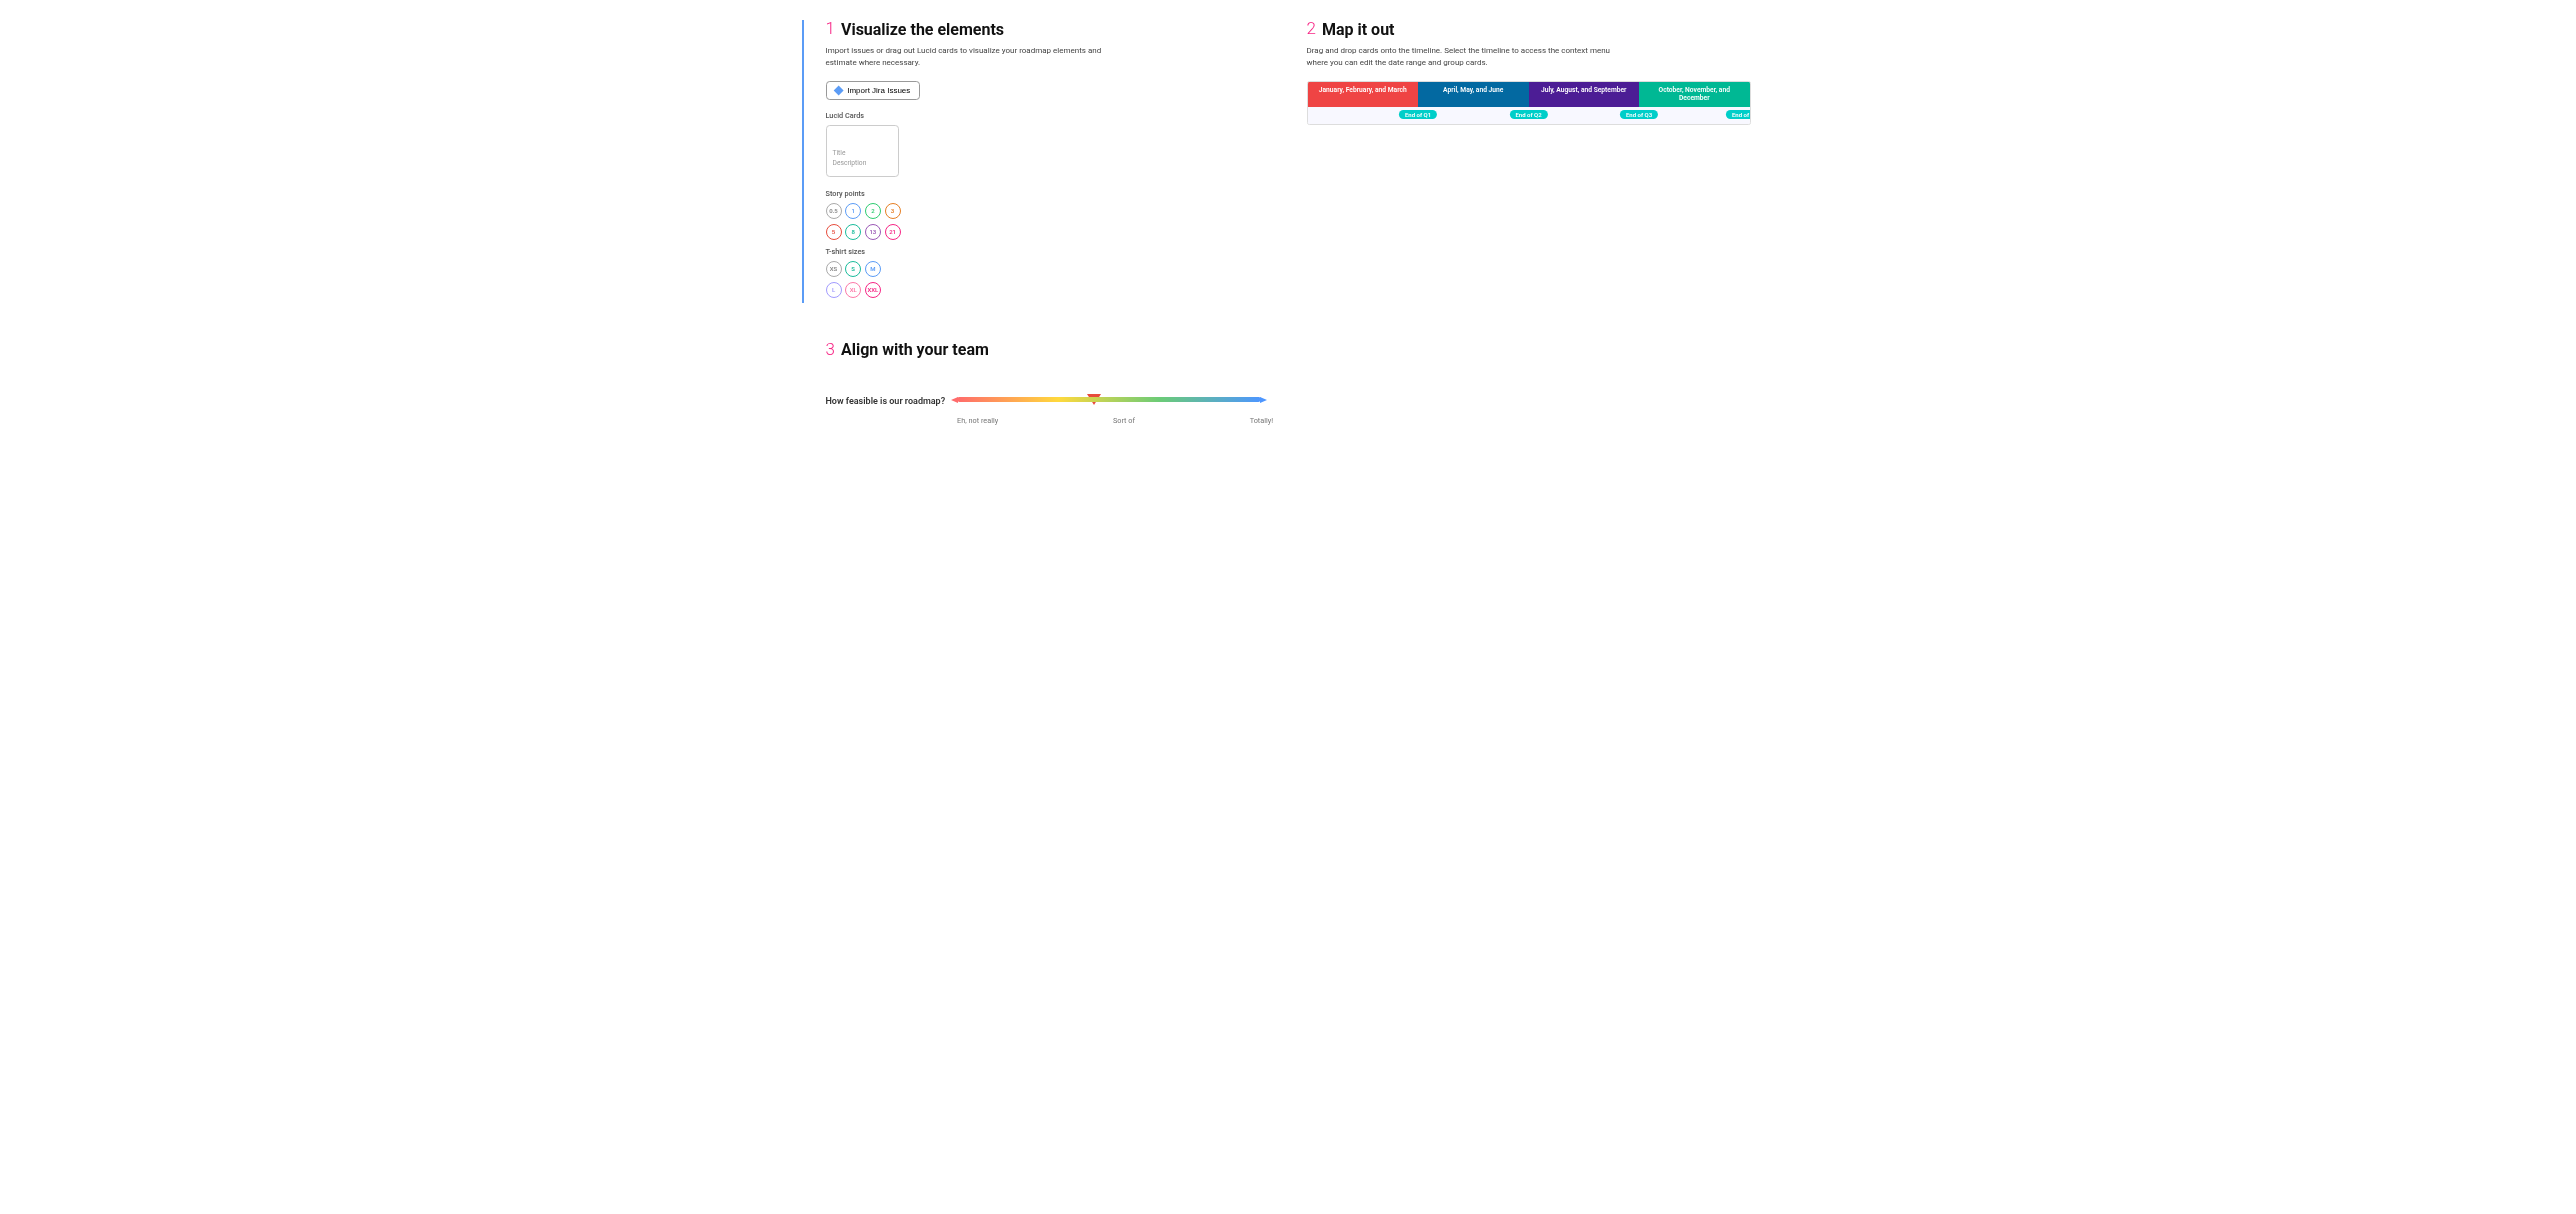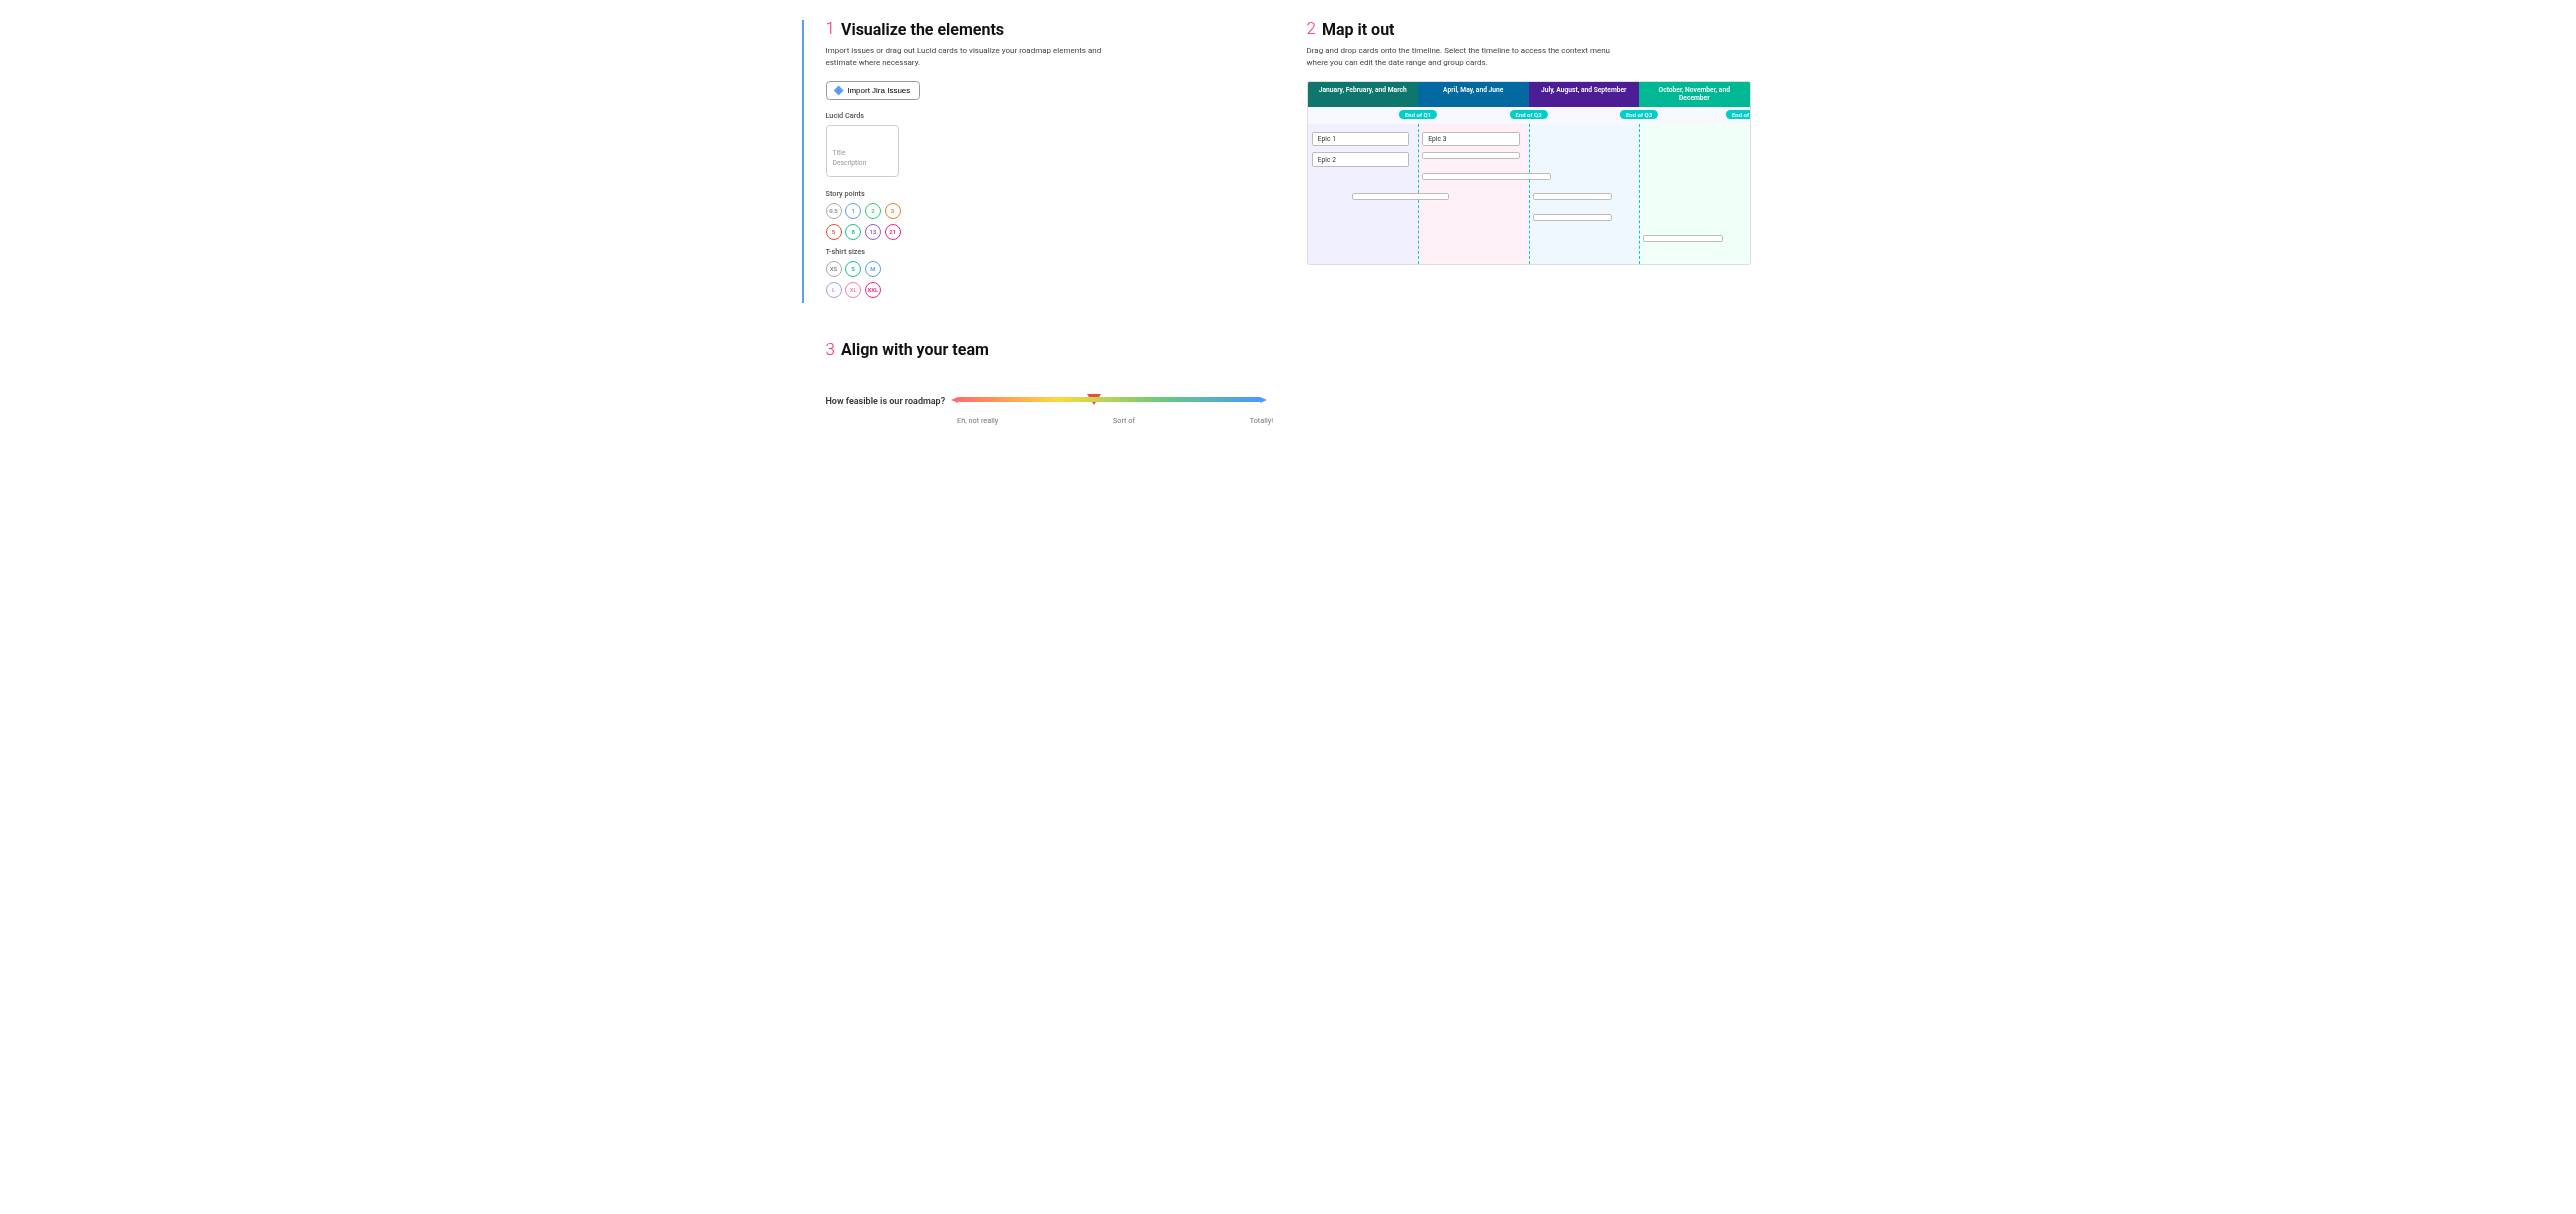--- a/index.html
+++ b/index.html
@@ -156,21 +156,21 @@
     }
 
     .timeline-header-cell {
       padding: 4.9px 7.3px;
       font-size: 6.7px;
       font-weight: 600;
       color: #fff;
       text-align: center;
     }
 
-    .th-q1 { background: #0f766e; }
+    .th-q1 { background: #ef4444; }
     .th-q2 { background: #0369a1; }
     .th-q3 { background: #4c1d95; }
     .th-q4 { background: #00b894; }
 
     .timeline-milestone-row {
       display: grid;
       grid-template-columns: 1fr 1fr 1fr 1fr;
       background: #f8f8ff;
       position: relative;
       height: 17px;
@@ -373,41 +373,20 @@
           <div class="timeline-header-cell th-q4">October, November, and December</div>
         </div>
 
         <div class="timeline-milestone-row">
           <div class="milestone-marker m1">End of Q1</div>
           <div class="milestone-marker m2">End of Q2</div>
           <div class="milestone-marker m3">End of Q3</div>
           <div class="milestone-marker m4">End of Q4</div>
         </div>
 
-        <div style="position:relative; height:140px;">
-
-          <div style="position:absolute;top:0;left:0;width:25%;height:100%;background:#f0f0ff;"></div>
-          <div style="position:absolute;top:0;left:25%;width:25%;height:100%;background:#fff0f8;"></div>
-          <div style="position:absolute;top:0;left:50%;width:25%;height:100%;background:#f0f8ff;"></div>
-          <div style="position:absolute;top:0;left:75%;width:25%;height:100%;background:#f0fff8;"></div>
-
-          <div class="dashed-line" style="left:25%;"></div>
-          <div class="dashed-line" style="left:50%;"></div>
-          <div class="dashed-line" style="left:75%;"></div>
-
-          <div class="abs-card" style="top:7.3px;left:1%;width:22%;">Epic 1</div>
-          <div class="abs-card" style="top:7.3px;left:26%;width:22%;">Epic 3</div>
-          <div class="abs-card" style="top:28px;left:1%;width:22%;">Epic 2</div>
-          <div class="abs-card" style="top:28px;left:26%;width:22%;"></div>
-          <div class="abs-card" style="top:49px;left:26%;width:29%;"></div>
-          <div class="abs-card" style="top:69px;left:10%;width:22%;"></div>
-          <div class="abs-card" style="top:69px;left:51%;width:18%;"></div>
-          <div class="abs-card" style="top:90px;left:51%;width:18%;"></div>
-          <div class="abs-card" style="top:111px;left:76%;width:18%;"></div>
-        </div>
       </div>
     </div>
   </div>
 
   <div class="bottom-section">
     <div class="align-section-header">
       <span class="step-number pink">3</span>
       <h2 class="section-title">Align with your team</h2>
     </div>
 

